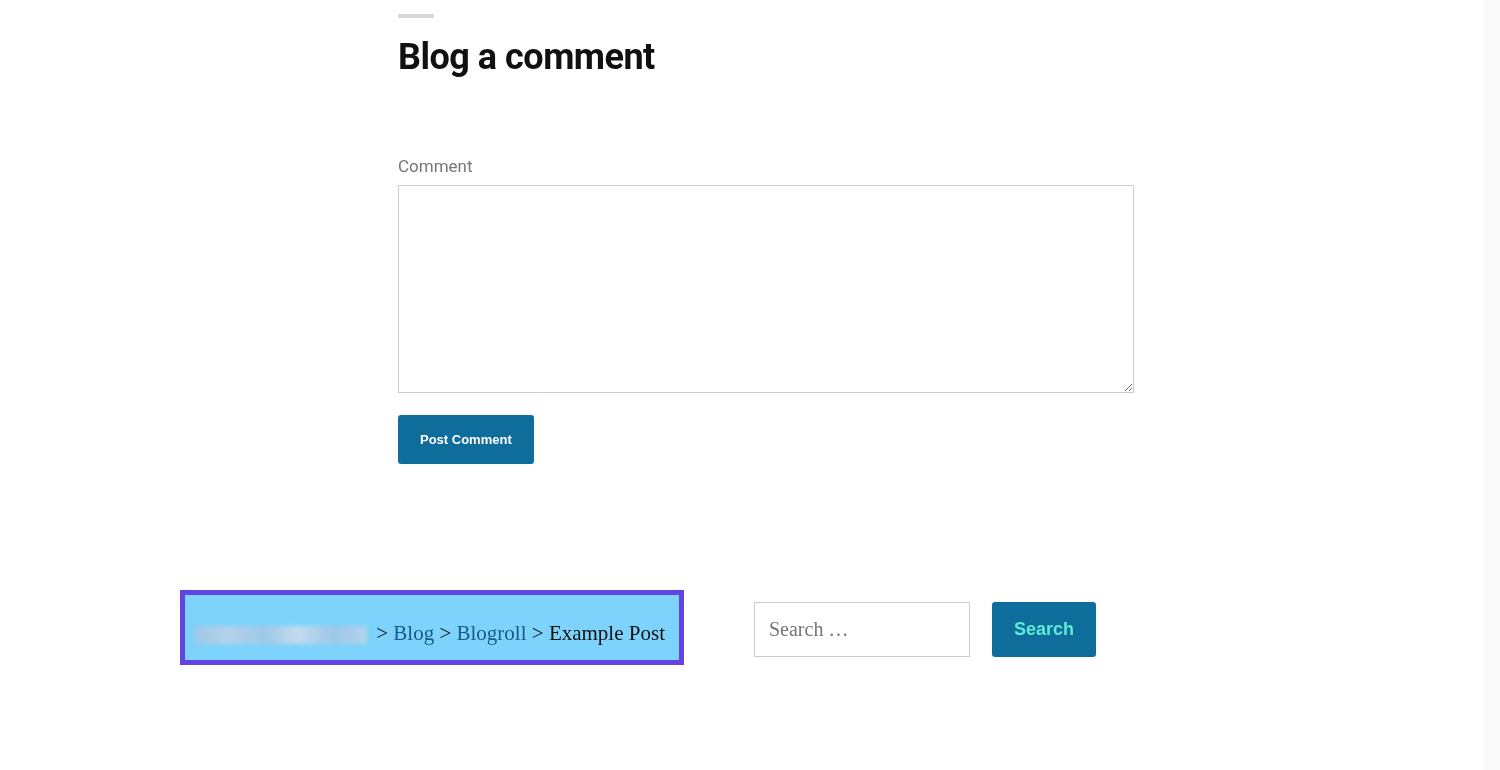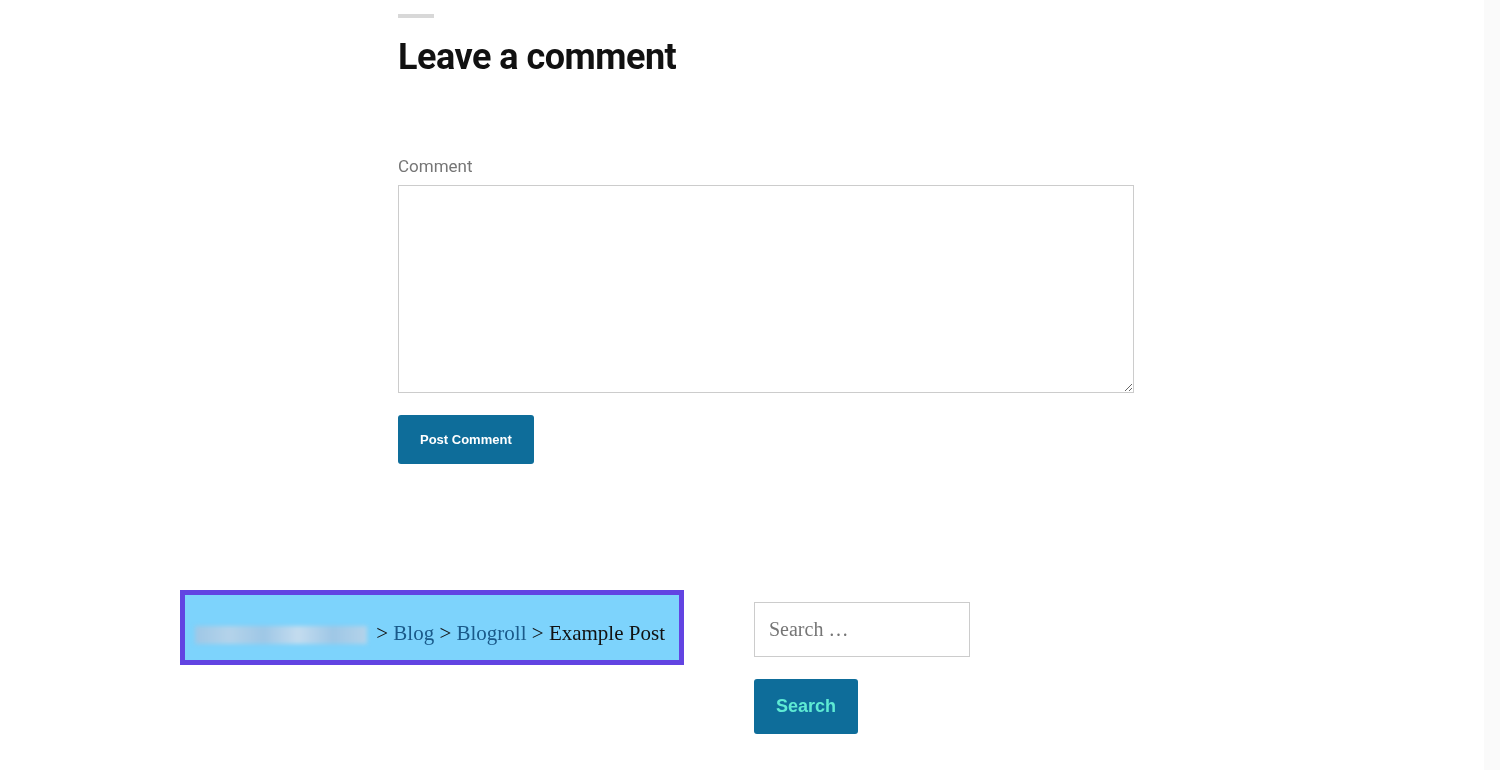--- a/index.html
+++ b/index.html
@@ -93,21 +93,20 @@
       text-decoration: none;
     }
     .breadcrumb-sep {
       color: #111111;
     }
     .breadcrumb-current {
       color: #111111;
     }
     .search-widget {
       display: flex;
-      flex-direction: column;
       gap: 22px;
       margin-top: 12px;
     }
     .search-input {
       width: 216px;
       height: 55px;
       border: 1px solid #cccccc;
       font-family: Georgia, "Times New Roman", serif;
       font-size: 20px;
       padding: 0 14px;
@@ -134,21 +133,21 @@
       width: 16px;
       height: 770px;
       background: #fafafa;
     }
   </style>
 </head>
 <body>
 
 <div class="comment-section">
   <div class="divider"></div>
-  <h2 class="comment-heading">Leave a comment</h2>
+  <h2 class="comment-heading">Blog a comment</h2>
   <label class="comment-label">Comment</label>
   <textarea class="comment-textarea" value="" style=""></textarea>
   <button class="post-comment-btn">Post Comment</button>
 </div>
 
 <div class="footer-widgets">
   <div class="breadcrumb-box">
     <span class="breadcrumb-blur"></span>
     <span class="breadcrumb-sep"> &gt; </span>
     <a href="#" class="breadcrumb-link">Blog</a>

